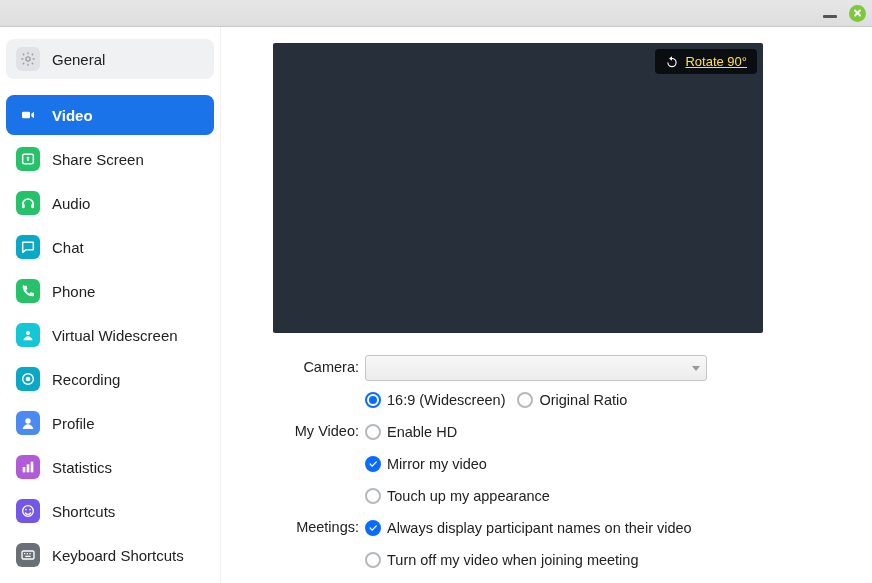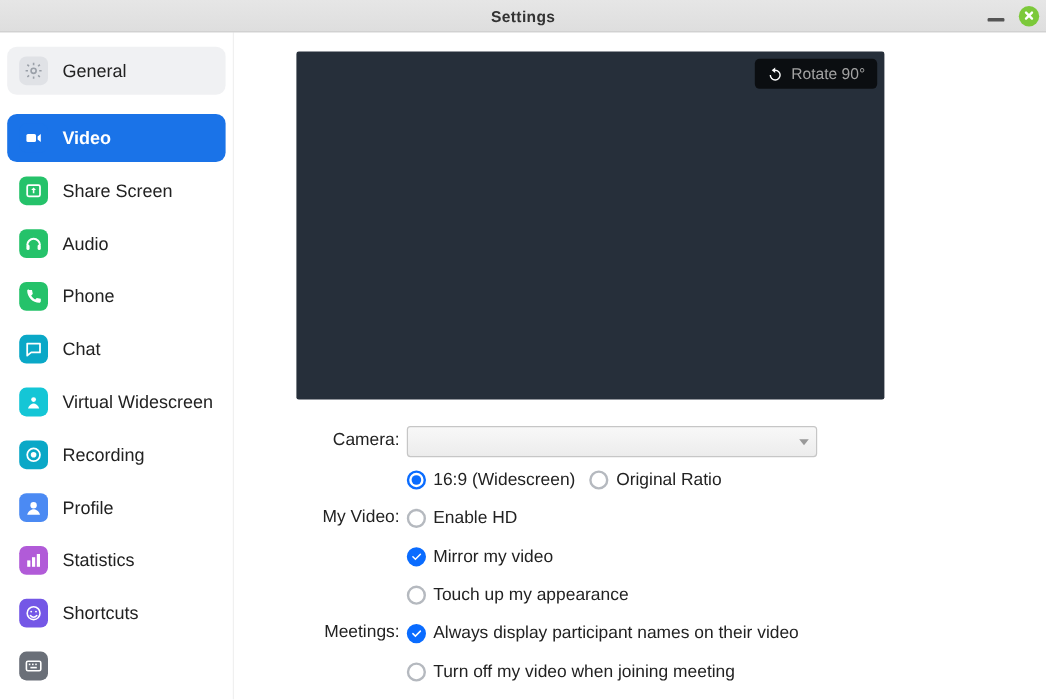--- a/index.html
+++ b/index.html
@@ -60,21 +60,21 @@
 .titlebar .close::before{transform:rotate(45deg);}
 .titlebar .close::after{transform:rotate(-45deg);}
 
 
 .body{
   flex:1 1 auto;
   display:flex;
   min-height:0;
 }
 .sidebar{
-  width:195px;
+  width:221px;
   box-sizing:border-box;
   padding:12px 6px;
   border-right:1px solid #f0f0f0;
 }
 .sidebar .item{
   display:flex;
   align-items:center;
   gap:12px;
   padding:8px 10px;
   border-radius:8px;
@@ -119,26 +119,27 @@
   width:490px;height:290px;
   background:#262f3a;
   border-radius:2px;
   position:relative;
   margin-bottom:22px;
 }
 .rotate{
   position:absolute;
   top:6px;right:6px;
   background:rgba(0,0,0,0.7);
-  color:#a3a3a3;
+  color:#fde047;
   font-size:13px;
   padding:5px 10px;
   border-radius:4px;
   display:flex;align-items:center;gap:6px;
   cursor:pointer;
+  text-decoration:underline;
 }
 .rotate svg{display:block;}
 
 .settings-form{
   display:grid;
   grid-template-columns:92px 1fr;
   row-gap:6px;
   align-items:start;
   font-size:14.5px;
 }
@@ -179,21 +180,20 @@
 .check{border-radius:50%;}
 .check.sel{border-color:#0a6cff;background:#0a6cff;}
 .check.sel svg{display:block;}
 .check svg{display:none;}
 .opt .txt{white-space:nowrap;}
 </style>
 </head>
 <body>
 
 <div class="titlebar">
-  <div class="title">Settings</div>
   <div class="win-controls">
     <div class="min"></div>
     <div class="close"></div>
   </div>
 </div>
 
 <div class="body">
 
   <div class="sidebar">
 
@@ -232,35 +232,35 @@
         <svg width="16" height="16" viewBox="0 0 24 24">
             <path d="M4 14a8 8 0 0 1 16 0" fill="none" stroke="#fff" stroke-width="2.5"></path>
             <rect x="3" y="13" width="4" height="7" rx="2" fill="#fff"></rect>
             <rect x="17" y="13" width="4" height="7" rx="2" fill="#fff"></rect>
           </svg>
       </div>
       <span class="lbl">Audio</span>
     </div>
 
     <div class="item">
+      <div class="icon i-chat">
+        <svg width="16" height="16" viewBox="0 0 24 24">
+            <path d="M4 5h16v11H9l-5 4V5z" fill="none" stroke="#fff" stroke-width="2.2" stroke-linejoin="round"></path>
+          </svg>
+      </div>
+      <span class="lbl">Chat</span>
+    </div>
+
+    <div class="item">
       <div class="icon i-phone">
         <svg width="16" height="16" viewBox="0 0 24 24">
             <path d="M6 3c-1 0-2 1-2 2 0 8 7 15 15 15 1 0 2-1 2-2v-3l-5-1-2 2c-2-1-4-3-5-5l2-2-1-5H6z" fill="#fff"></path>
           </svg>
       </div>
       <span class="lbl">Phone</span>
-    </div>
-
-    <div class="item">
-      <div class="icon i-chat">
-        <svg width="16" height="16" viewBox="0 0 24 24">
-            <path d="M4 5h16v11H9l-5 4V5z" fill="none" stroke="#fff" stroke-width="2.2" stroke-linejoin="round"></path>
-          </svg>
-      </div>
-      <span class="lbl">Chat</span>
     </div>
 
     <div class="item">
       <div class="icon i-vbg">
         <svg width="16" height="16" viewBox="0 0 24 24">
             <circle cx="12" cy="9" r="3" fill="#fff"></circle>
             <path d="M5 20c1-4 5-6 7-6s6 2 7 6" fill="#fff"></path>
           </svg>
       </div>
       <span class="lbl">Virtual Widescreen</span>
@@ -312,20 +312,21 @@
     <div class="item">
       <div class="icon i-keys">
         <svg width="16" height="16" viewBox="0 0 24 24">
             <rect x="3" y="6" width="18" height="12" rx="2" fill="none" stroke="#fff" stroke-width="2"></rect>
             <rect x="6" y="9" width="2" height="2" fill="#fff"></rect>
             <rect x="10" y="9" width="2" height="2" fill="#fff"></rect>
             <rect x="14" y="9" width="2" height="2" fill="#fff"></rect>
             <rect x="8" y="13" width="8" height="2" fill="#fff"></rect>
           </svg>
       </div>
+      <span class="lbl">Keyboard Shortcuts</span>
     </div>
 
     <div class="item">
       <div class="icon i-acc">
         <svg width="16" height="16" viewBox="0 0 24 24">
             <circle cx="12" cy="5" r="2.3" fill="#fff"></circle>
             <path d="M5 9h14l-5 2v4l3 6h-2l-3-5-3 5H7l3-6v-4z" fill="#fff"></path>
           </svg>
       </div>
       <span class="lbl">Accessibility</span>

